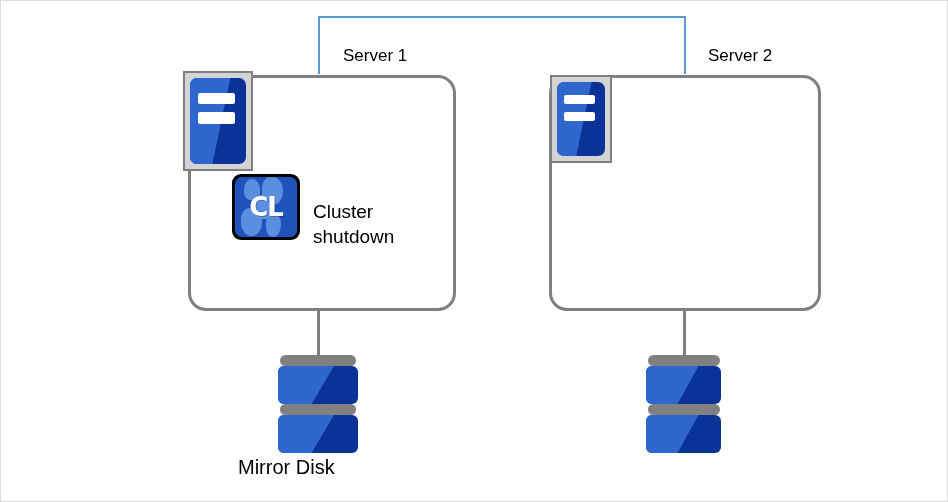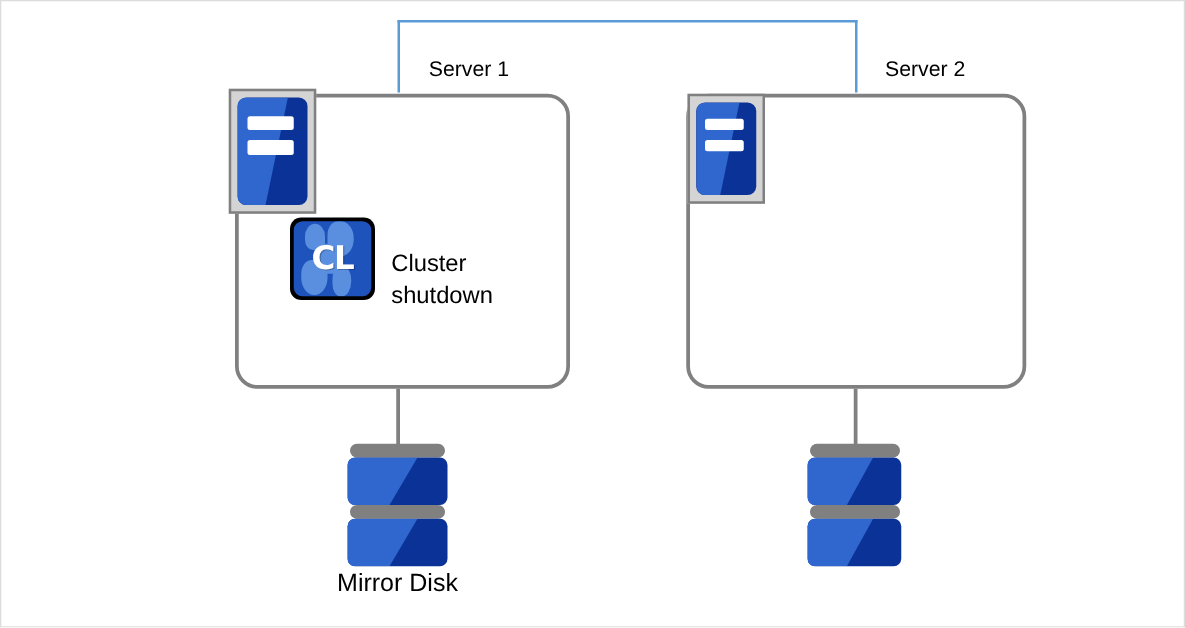--- a/index.html
+++ b/index.html
@@ -179,21 +179,21 @@
     left: 0; top: 0;
     width: 100%; height: 100%;
     background: #2f67cf;
     clip-path: polygon(0 0, 70% 0, 42% 100%, 0 100%);
   }
   .disk-label {
     position: absolute;
     font-size: 20px;
     color: #000000;
     white-space: nowrap;
-    text-align: center;
+    text-align: left;
     line-height: 1;
   }
 </style>
 </head>
 <body>
 
 <div id="canvas">
 
   <div class="link-bracket" style="left:317px; top:15px; width:368px; height:58px;"></div>
 

